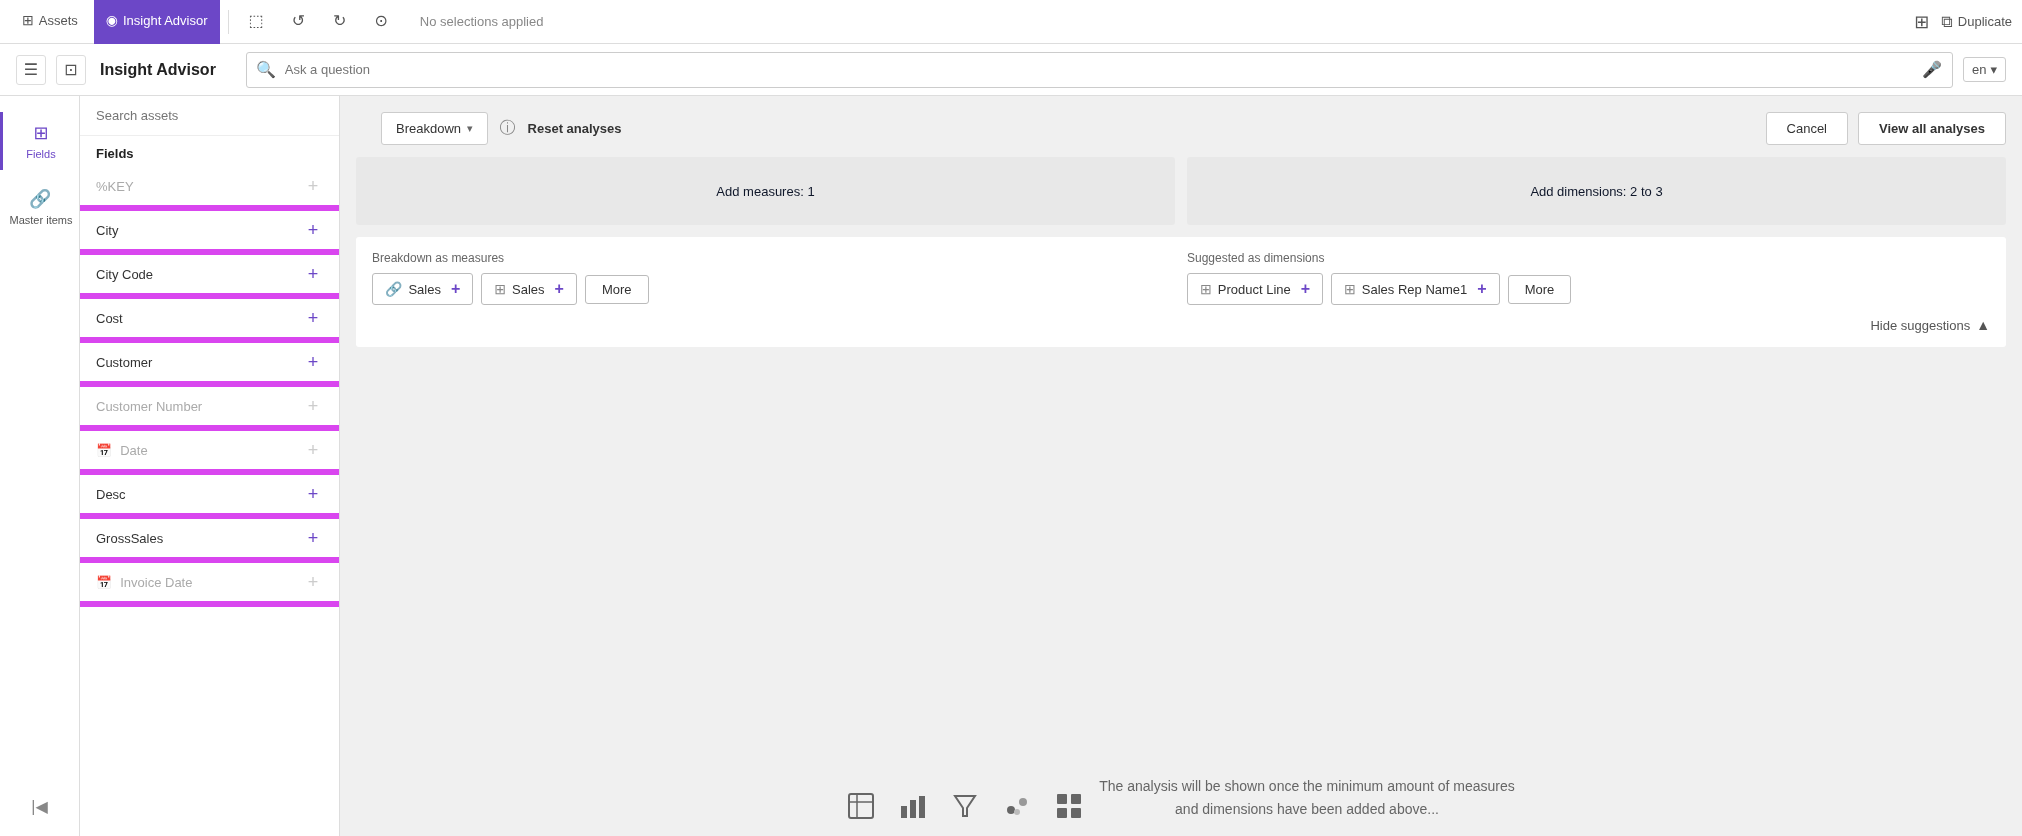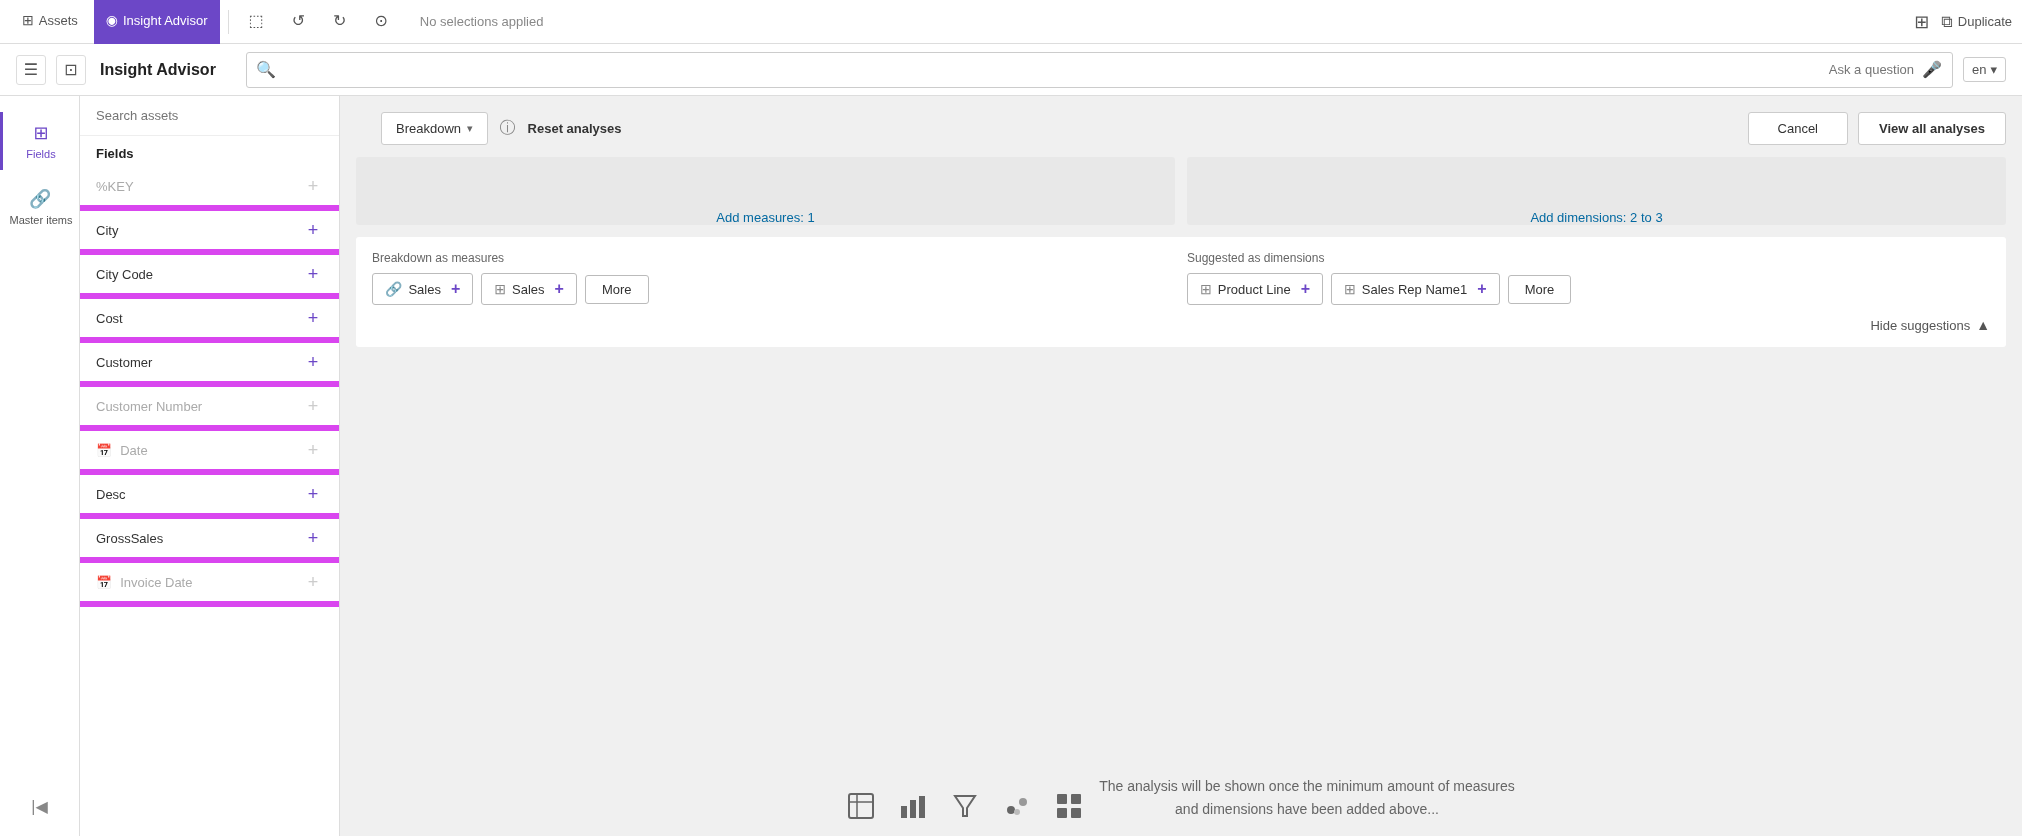--- a/index.html
+++ b/index.html
@@ -96,21 +96,20 @@
       gap: 8px;
       margin-left: 20px;
     }
     .search-bar input {
       border: none;
       outline: none;
       flex: 1;
       font-size: 13px;
       color: #333;
       background: transparent;
-      text-align: right;
     }
     .search-bar .mic-icon { color: #888; font-size: 16px; cursor: pointer; }
     .lang-select {
       display: flex;
       align-items: flex-start;
       gap: 4px;
       font-size: 13px;
       color: #555;
       cursor: pointer;
       padding: 4px 8px;
@@ -273,21 +272,21 @@
       font-weight: 600;
       cursor: pointer;
       padding: 0;
     }
     .toolbar-right {
       margin-left: auto;
       display: flex;
       gap: 10px;
     }
     .cancel-btn {
-      padding: 8px 29px;
+      padding: 8px 20px;
       border: 1px solid #ccc;
       border-radius: 3px;
       background: #fff;
       font-size: 13px;
       color: #333;
       cursor: pointer;
     }
     .view-all-btn {
       padding: 8px 20px;
       border: 1px solid #ccc;
@@ -302,25 +301,25 @@
     
     .add-boxes-row {
       display: flex;
       gap: 12px;
     }
     .add-box {
       flex: 1;
       background: #e8e8e8;
       border-radius: 3px;
       display: flex;
-      align-items: flex-end;
+      align-items: center;
       justify-content: center;
       height: 68px;
       font-size: 13px;
-      color: #0369a1;
+      color: #0f172a;
     }
 
     
     .suggestions-row {
       display: flex;
       gap: 12px;
     }
     .suggestions-col {
       flex: 1;
       display: flex;

